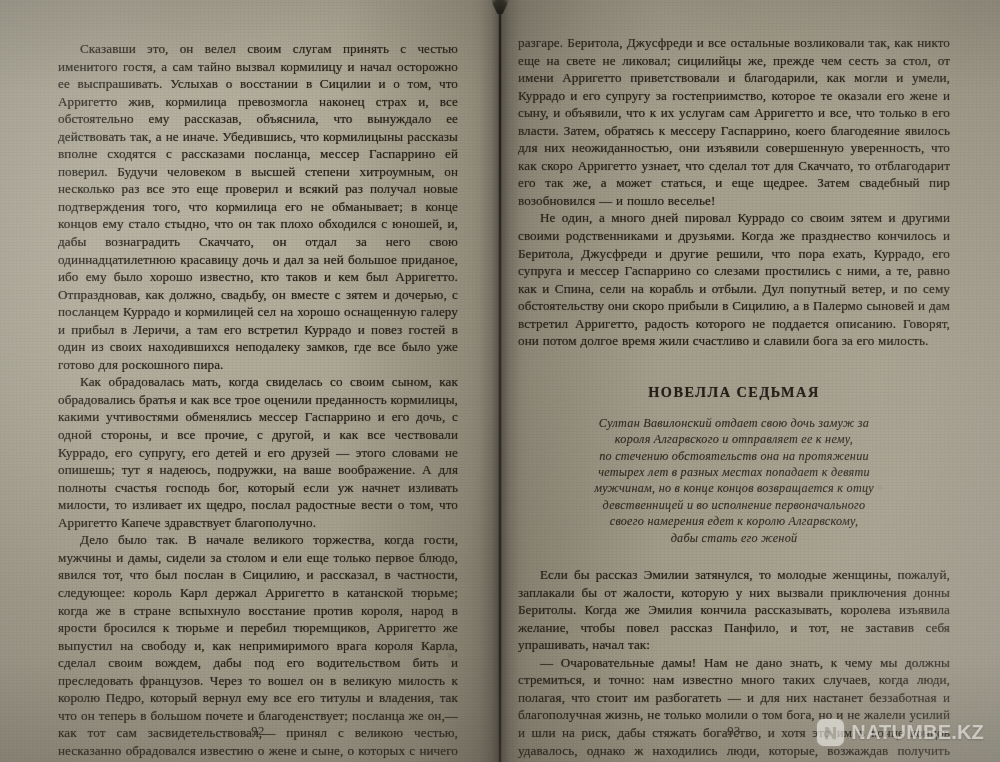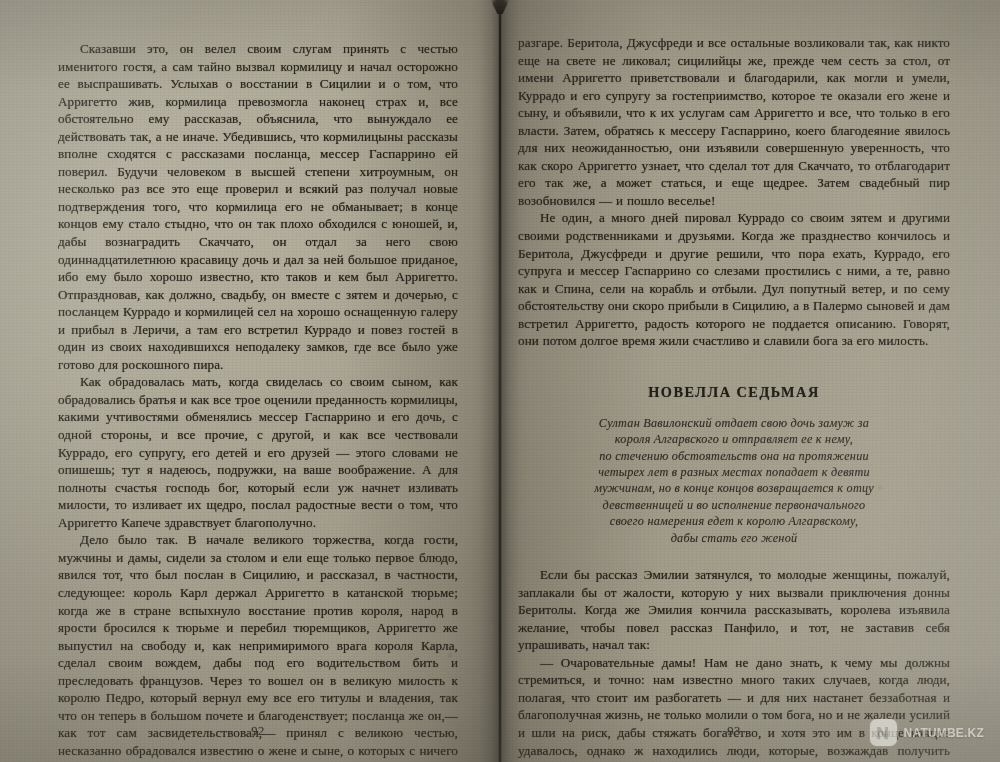--- a/index.html
+++ b/index.html
@@ -172,21 +172,21 @@
     background: #f4f3ef;
     display: flex;
     align-items: center;
     justify-content: center;
     box-shadow: 0 0 2px rgba(255,255,255,.5);
   }
   .wm-logo svg { display: block; }
   .wm-text {
     font-family: "Liberation Sans", "DejaVu Sans", sans-serif;
     font-weight: bold;
-    font-size: 12px;
+    font-size: 20px;
     letter-spacing: .2px;
     color: #f2f1ed;
     text-shadow: 0 1px 2px rgba(60,56,48,.45);
   }
 
   
   .soft {
     position: absolute;
     inset: 0;
     backdrop-filter: blur(.18px);

